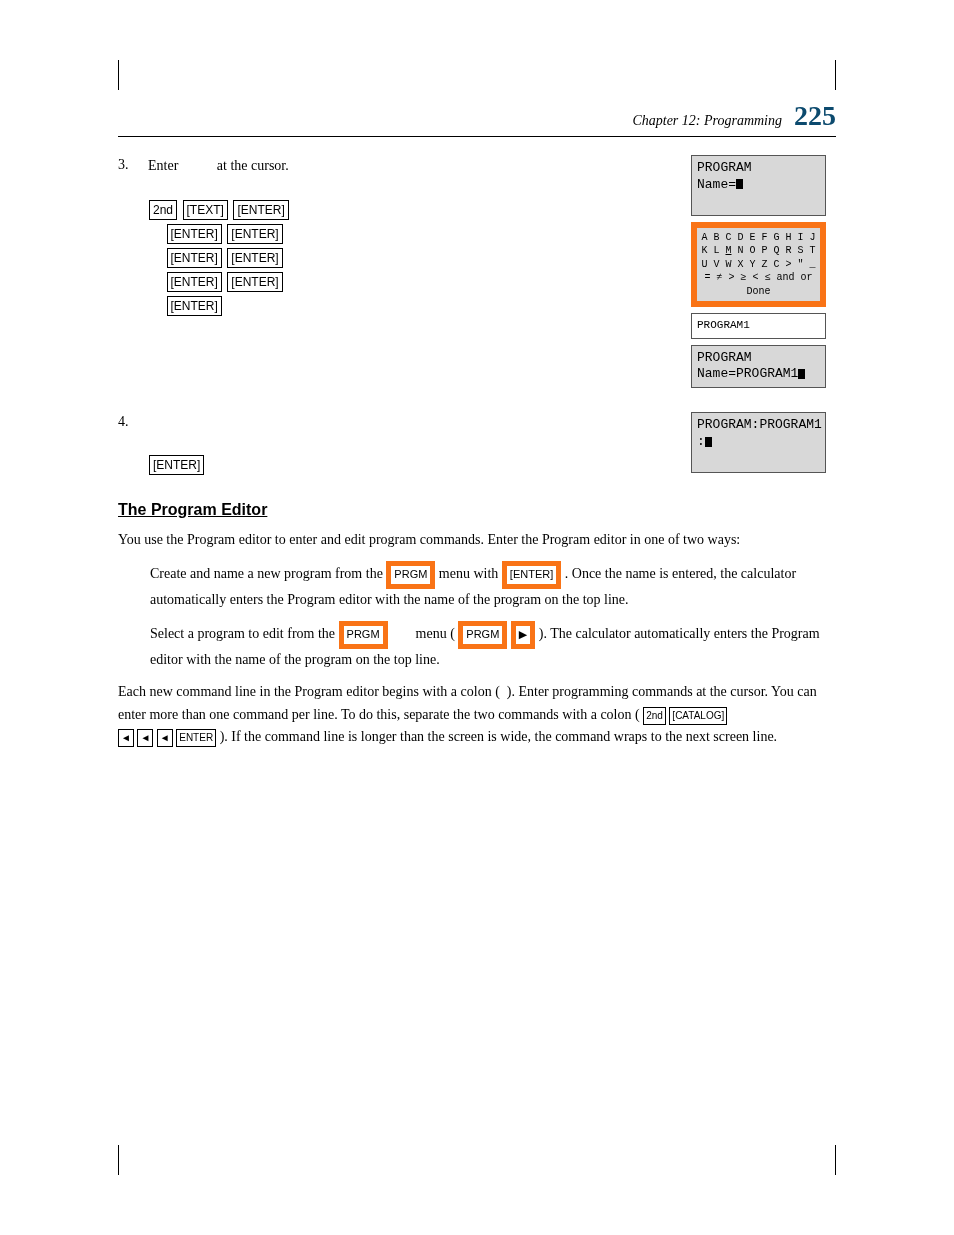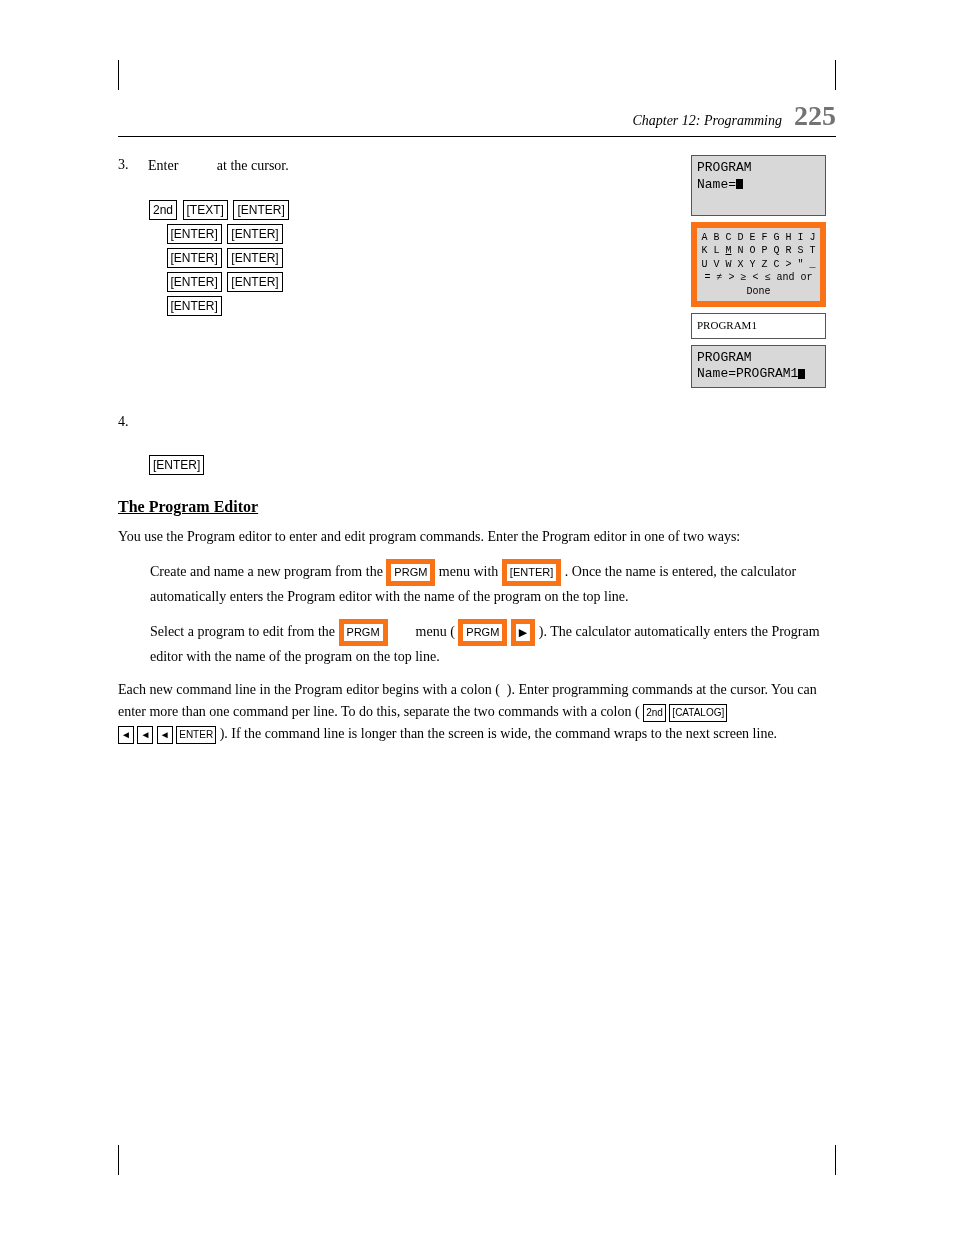--- a/index.html
+++ b/index.html
@@ -72,21 +72,21 @@
     .header-chapter {
       font-size: 14px;
       font-style: italic;
       color: #000;
     }
 
     .header-page {
       font-size: 28px;
       font-weight: bold;
       margin-left: 12px;
-      color: #737373;
+      color: #0c4a6e;
     }
 
     
     .content {
       position: absolute;
       top: 155px;
       left: 118px;
       right: 118px;
     }
 
@@ -137,21 +137,21 @@
       font-size: 13px;
       line-height: 1.3;
       margin-bottom: 6px;
       width: 135px;
     }
 
     .calc-screen-white {
       border: 1px solid #555;
       background: #fff;
       padding: 4px 5px;
-      font-family: Liberation Serif, serif;
+      font-family: Liberation Mono, monospace;
       font-size: 11px;
       line-height: 1.4;
       margin-bottom: 6px;
       width: 135px;
     }
 
     .calc-char-grid {
       border: 6px solid #f97316;
       background: #d8d8d8;
       padding: 3px 4px;
@@ -173,21 +173,21 @@
 
     
     .step4-row {
       display: flex;
       margin-top: 10px;
       margin-bottom: 10px;
     }
 
     
     .section-heading {
-      font-family: Liberation Serif, serif;
+      font-family: Liberation Sans, sans-serif;
       font-size: 16px;
       font-weight: bold;
       text-decoration: underline;
       margin-top: 22px;
       margin-bottom: 10px;
     }
 
     .body-text {
       font-size: 14px;
       line-height: 1.6;
@@ -292,20 +292,27 @@
           <div>Name=PROGRAM1<span class="cursor-block"></span></div>
         </div>
       </div>
     </div>
 
     <div class="step4-row">
       <div class="step-num">4.</div>
       <div class="step-text">
         <br><br>
         <span class="key-box">[ENTER]</span>
+      </div>
+      <div class="step-right">
+        <div class="calc-screen">
+          <div>PROGRAM:PROGRAM1</div>
+          <div>:<span class="cursor-block"></span></div>
+          <div>&nbsp;</div>
+        </div>
       </div>
     </div>
 
     <div class="section-heading">The Program Editor</div>
 
     <p class="body-text">You use the Program editor to enter and edit program commands. Enter the Program editor in one of two ways:</p>
 
     <p class="indent-text">
       <span>Create and name a new program from the </span>
       <span class="inline-key">PRGM</span>

